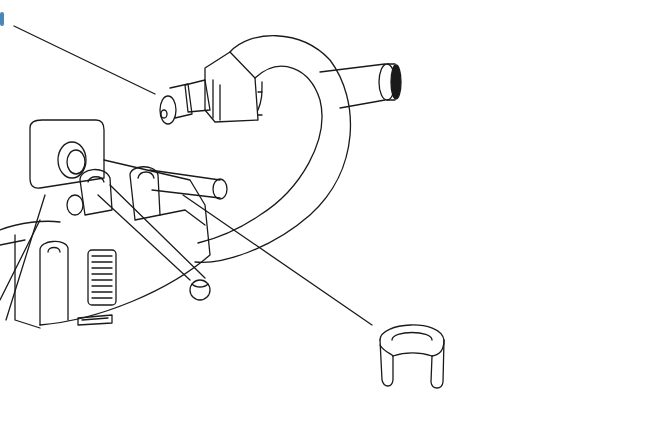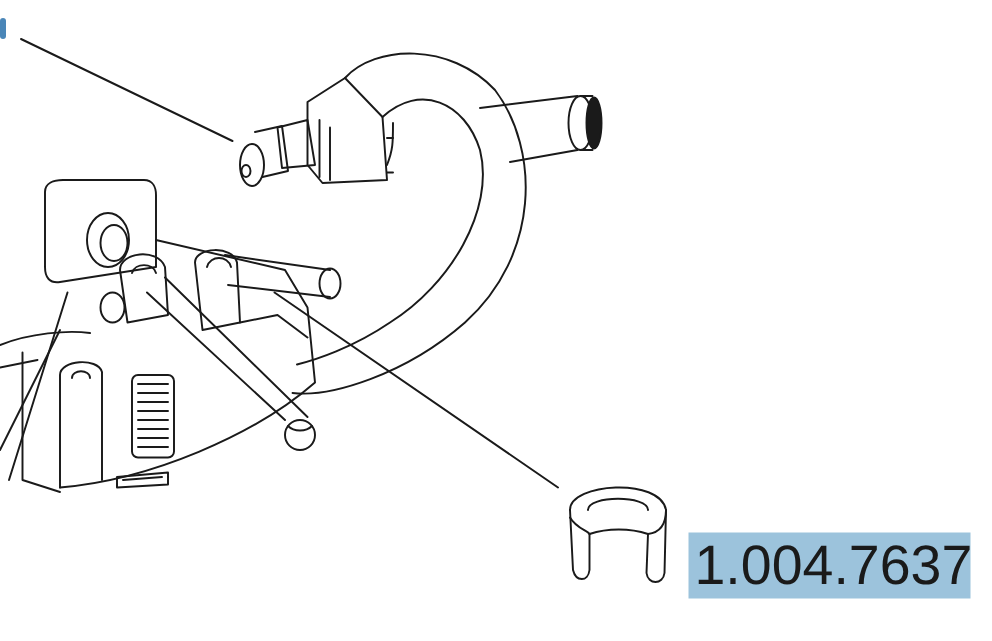--- a/index.html
+++ b/index.html
@@ -89,14 +89,13 @@
     <g>
       <path d="M380,340 C380,322 440,318 444,340 C444,350 440,355 432,356"></path>
       <path d="M392,340 C392,330 432,330 432,340"></path>
       <path d="M380,340 L382,380 C384,388 392,388 393,380 L393,356"></path>
       <path d="M432,356 L431,382 C432,390 442,390 443,382 L444,340"></path>
       <path d="M393,356 C405,352 420,352 432,356"></path>
       <path d="M380,345 C384,352 392,354 393,356"></path>
     </g>
   </svg>
 
-  <div class="part-label">1.004.7637</div>
 </div>
 
 </body></html>

